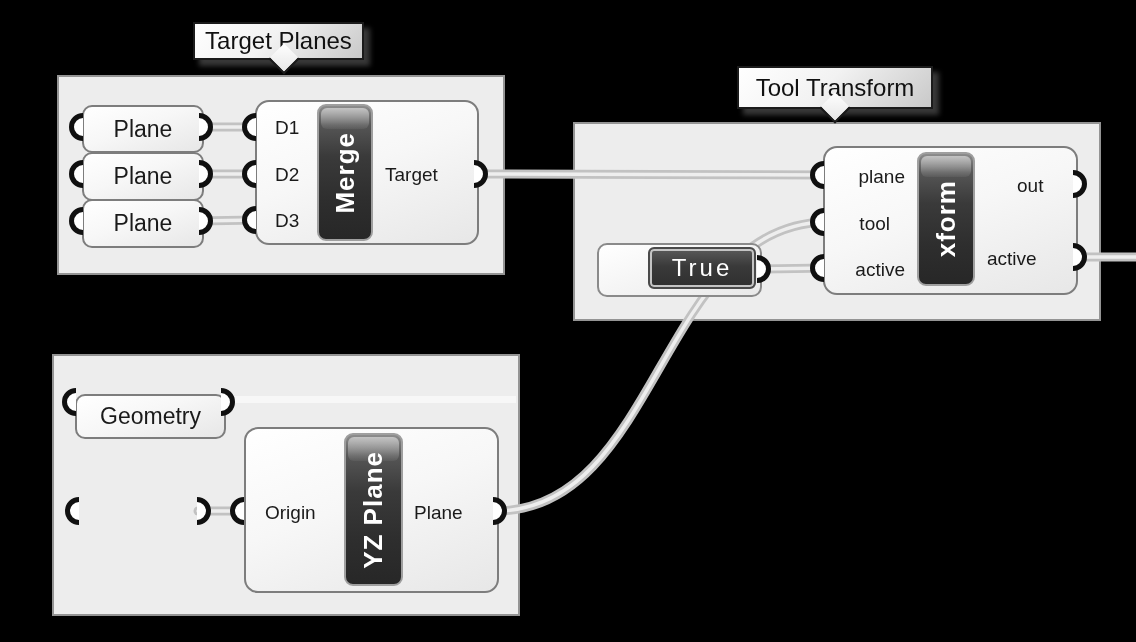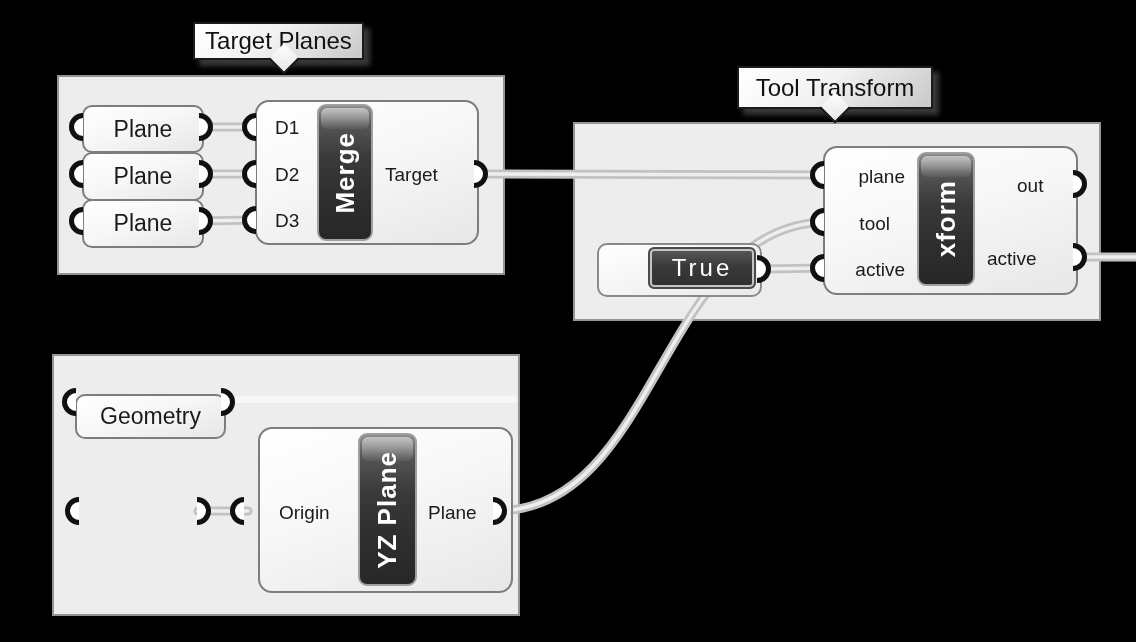--- a/index.html
+++ b/index.html
@@ -139,21 +139,21 @@
     <div class="ncap" style="left:92px;top:4px;width:54px;height:130px;">
       <i class="gloss"></i>
       <span class="vtext">xform</span>
     </div>
   </div>
 
   <div class="node" style="left:75px;top:382px;width:147px;height:41px;margin-top:12px;">
     <span class="center-label purple">Geometry</span>
   </div>
 
-  <div class="node comp" style="left:258px;top:427px;width:251px;height:162px;text-align:center;">
+  <div class="node comp" style="left:244px;top:427px;width:251px;height:162px;text-align:center;">
     <span class="plabel" style="left:19px;top:84px;">Origin</span>
     <span class="plabel" style="left:168px;top:84px;">Plane</span>
     <div class="ncap" style="left:98px;top:4px;width:55px;height:149px;">
       <i class="gloss"></i>
       <span class="vtext">YZ Plane</span>
     </div>
   </div>
 
   <div class="conn L" style="left:69px;top:113px;">
       <i></i>

